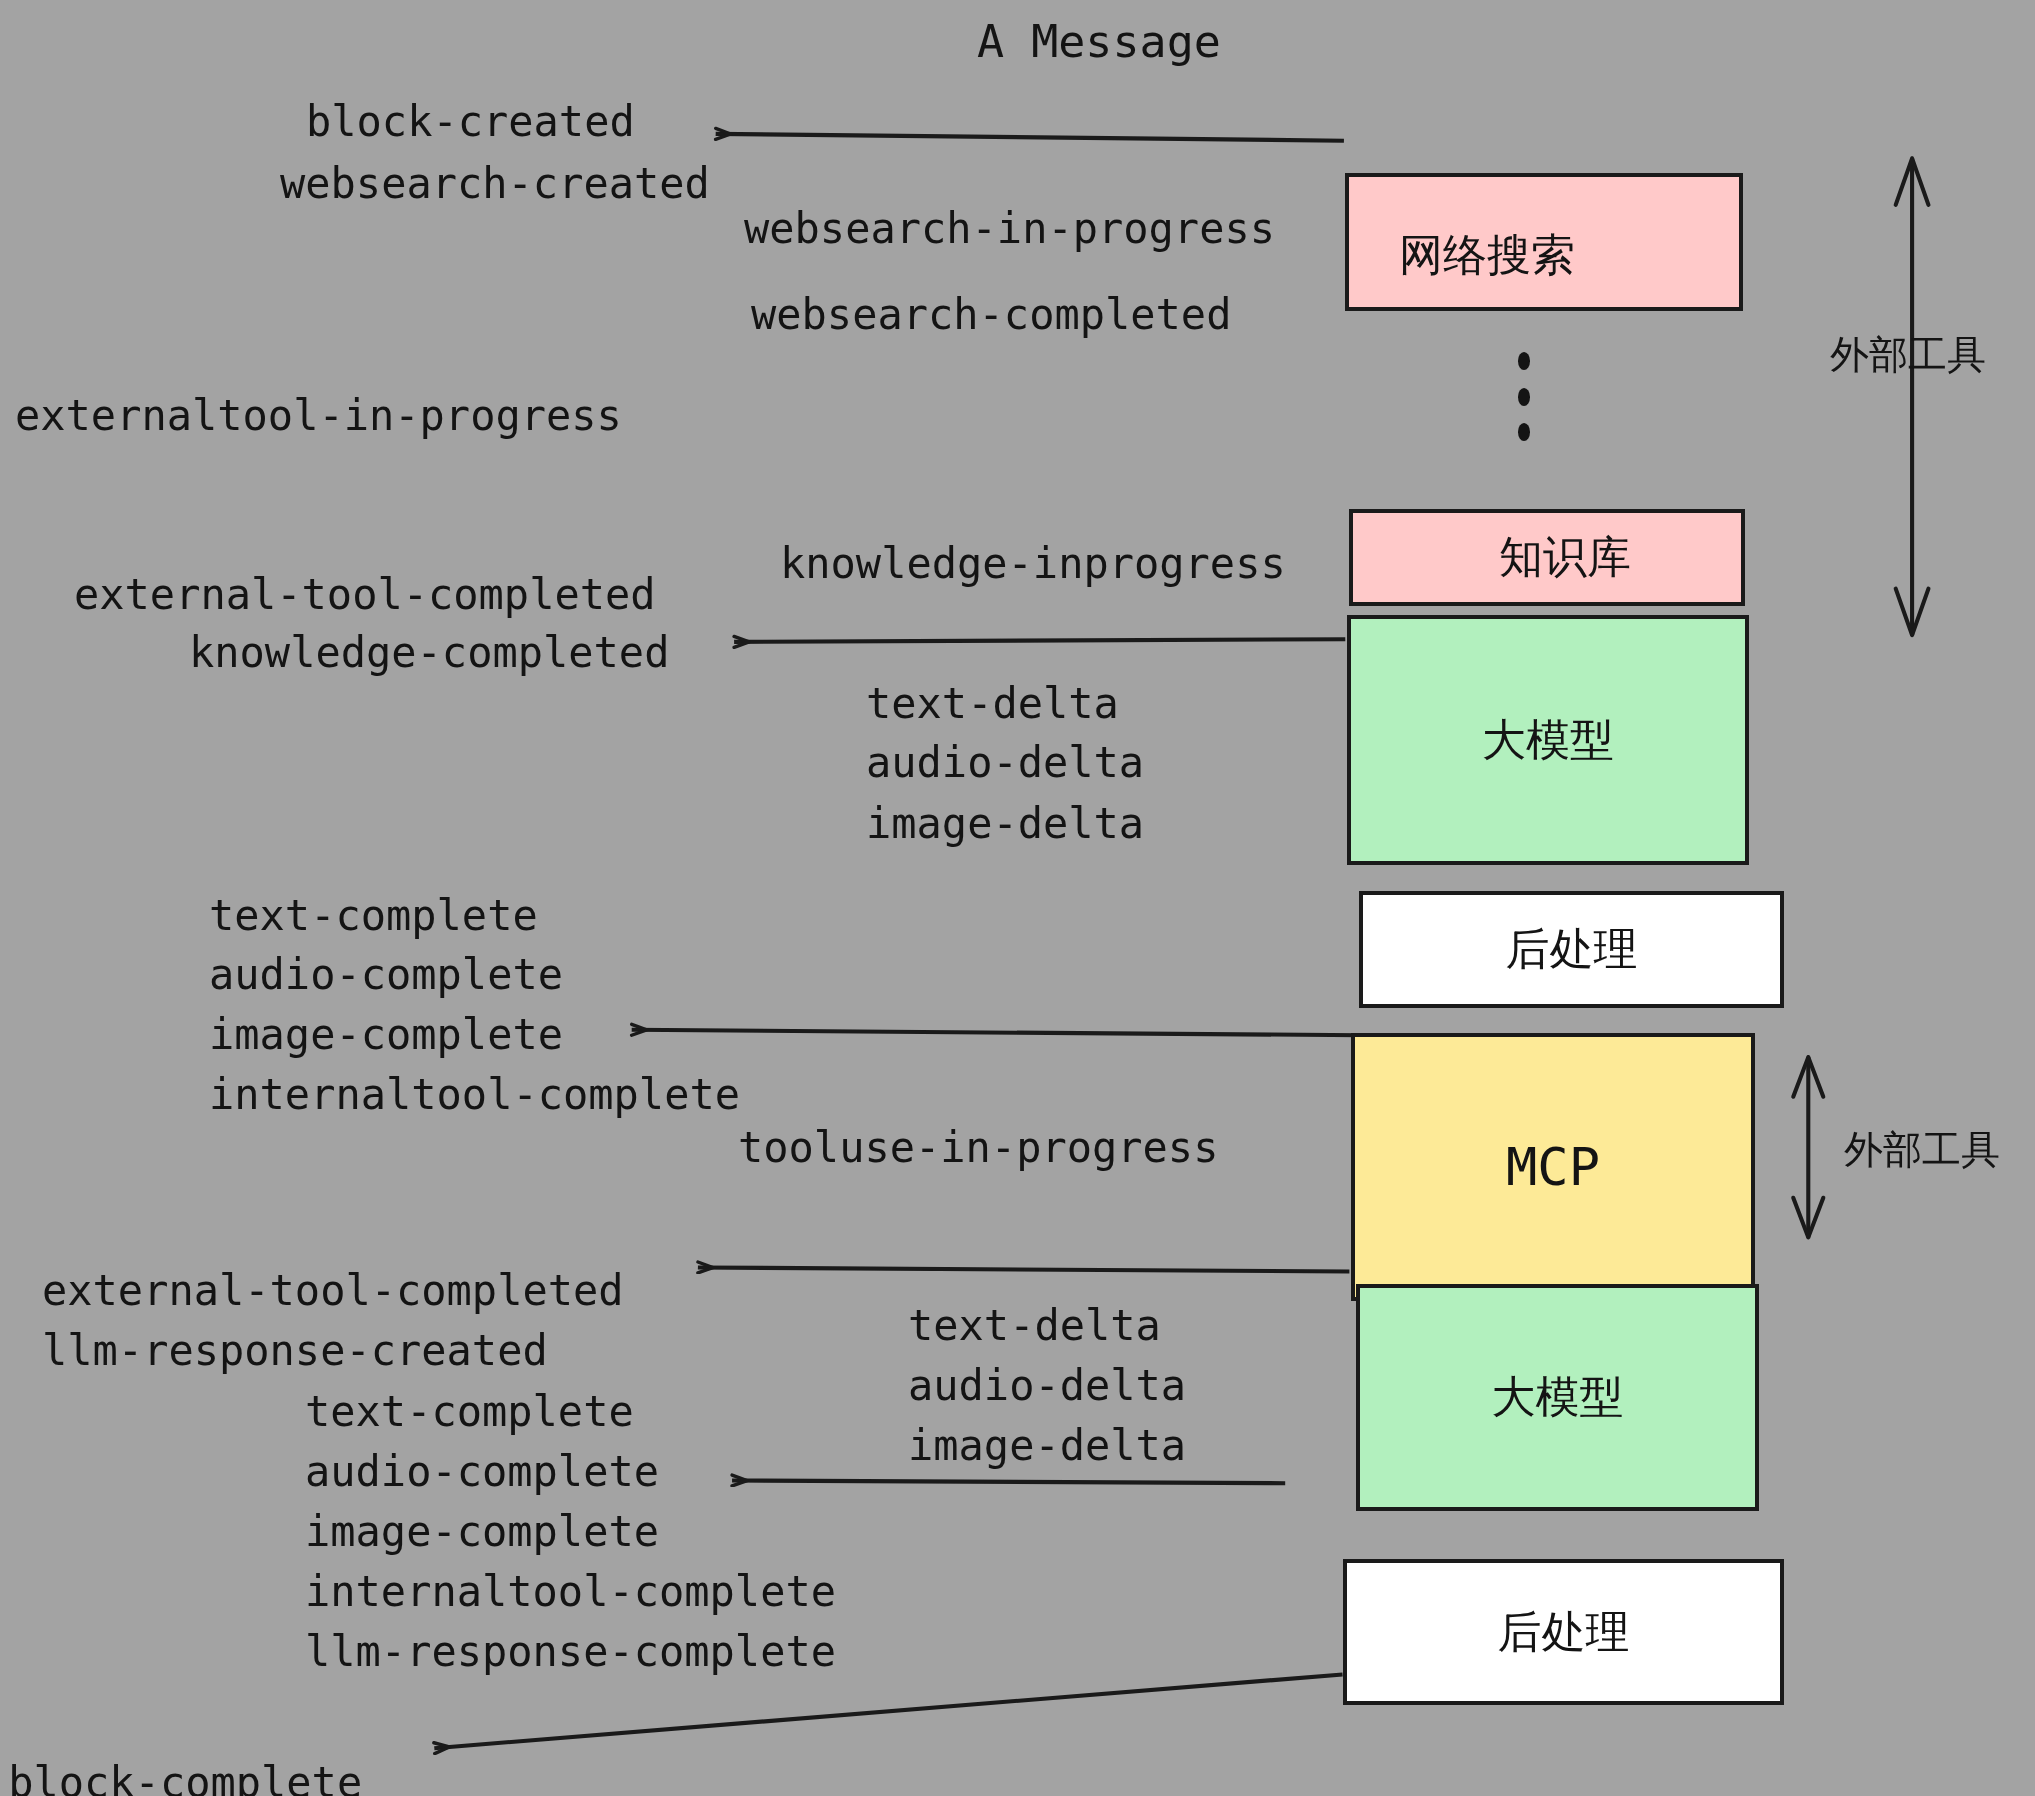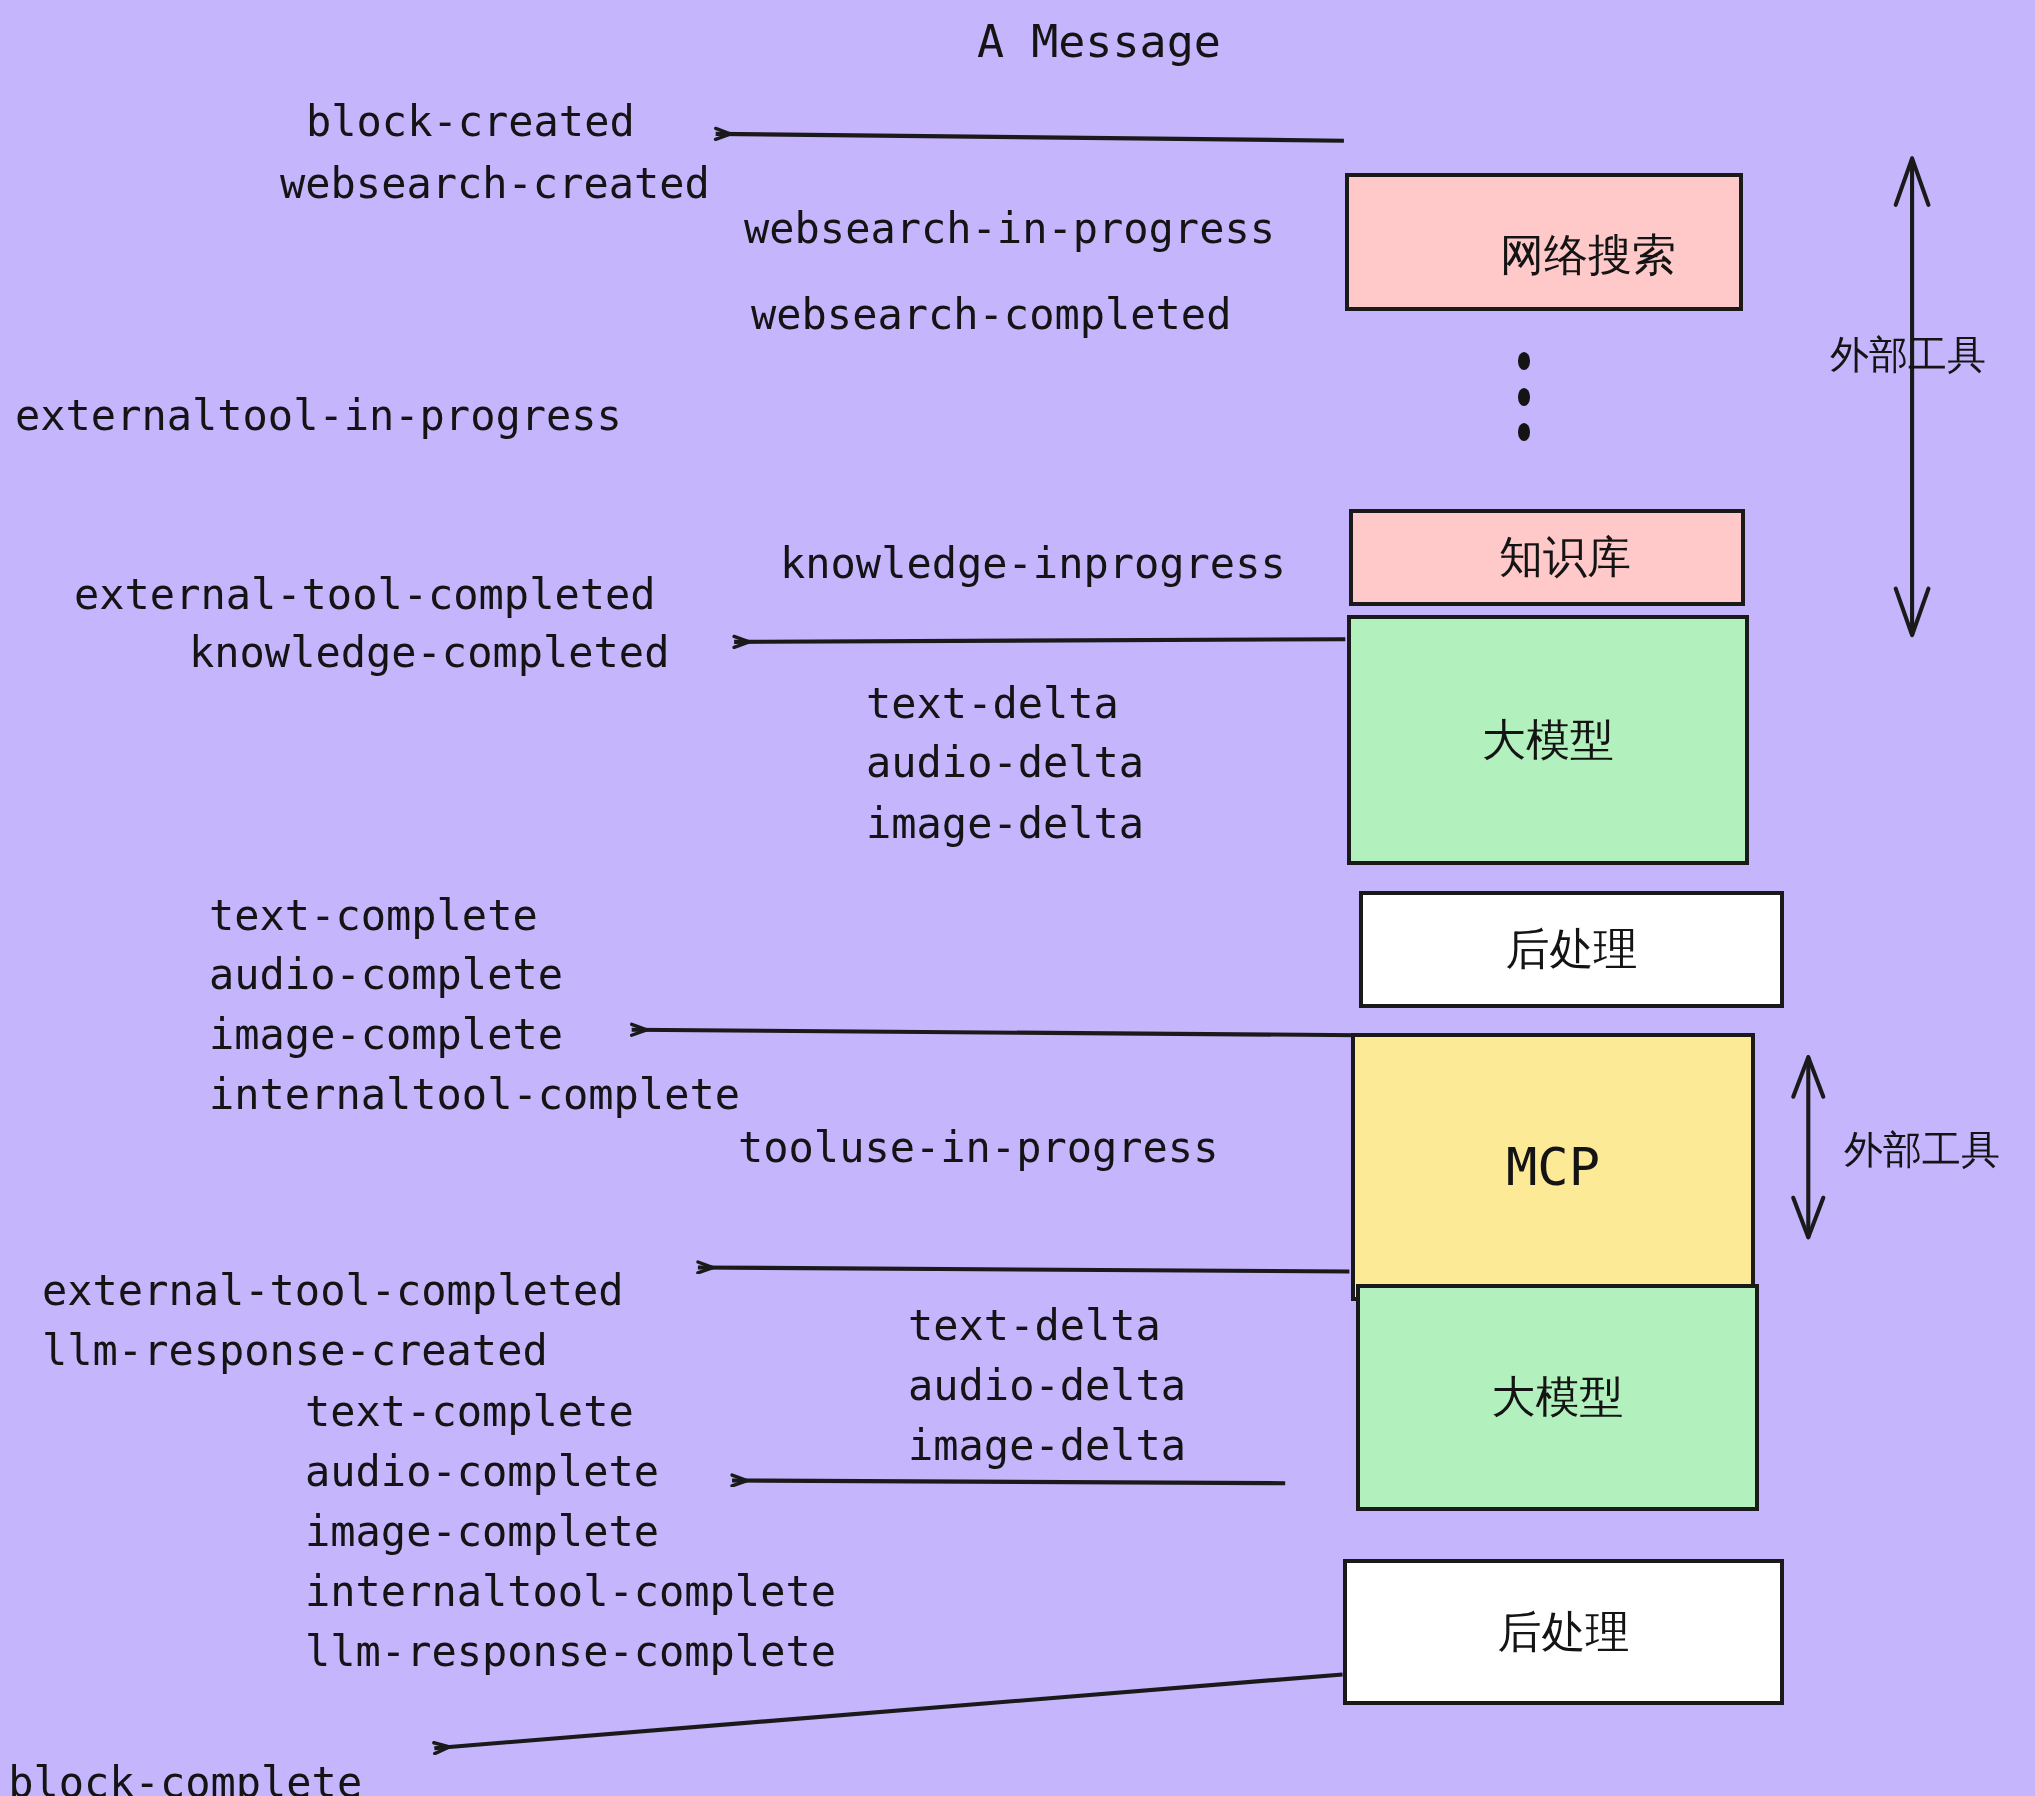--- a/index.html
+++ b/index.html
@@ -4,21 +4,21 @@
 <style>
   html, body {
     margin: 0;
     padding: 0;
     background: #ffffff;
   }
   #stage {
     position: relative;
     width: 2035px;
     height: 1796px;
-    background: #c4b5fd;
+    background: #a3a3a3;
     overflow: hidden;
     font-family: "DejaVu Sans Mono", "Liberation Mono", monospace;
   }
   svg.layer {
     position: absolute;
     inset: 0;
     width: 2035px;
     height: 1796px;
   }
   .lbl {
@@ -114,21 +114,21 @@
     <g>
       <path d="M2648,1548 L2648,1812" fill="none" stroke="#1a1a1a" stroke-width="6"></path>
       <path d="M2648,1548 L2626,1606 M2648,1548 L2670,1606" fill="none" stroke="#1a1a1a" stroke-width="6" stroke-linecap="round"></path>
       <path d="M2648,1812 L2626,1754 M2648,1812 L2670,1754" fill="none" stroke="#1a1a1a" stroke-width="6" stroke-linecap="round"></path>
     </g>
   </svg>
 
   <div class="lbl title" style="left:977px; top:19px;">A Message</div>
 
   <div class="node" id="node-0" style="left: 1345px; top: 173px; width: 398px; height: 138px; background: rgb(255, 201, 201); border-color: rgb(26, 26, 26);"></div>
-  <div class="boxtext" id="node-0-t" style="left: 1389px; top: 173px; width: 398px; height: 164px;">网络搜索</div>
+  <div class="boxtext" id="node-0-t" style="left: 1288px; top: 173px; width: 398px; height: 164px;">网络搜索</div>
 
   <div class="node" id="node-1" style="left: 1349px; top: 509px; width: 396px; height: 97px; background: rgb(255, 201, 201); border-color: rgb(26, 26, 26);"></div>
   <div class="boxtext" id="node-1-t" style="left: 1349px; top: 509px; width: 432px; height: 97px;">知识库</div>
 
   <div class="node" id="node-2" style="left: 1347px; top: 615px; width: 402px; height: 250px; background: rgb(178, 240, 190); border-color: rgb(26, 26, 26);"></div>
   <div class="boxtext" id="node-2-t" style="left: 1347px; top: 615px; width: 402px; height: 250px;">大模型</div>
 
   <div class="node" id="node-3" style="left: 1359px; top: 891px; width: 425px; height: 117px; background: rgb(255, 255, 255); border-color: rgb(26, 26, 26);"></div>
   <div class="boxtext" id="node-3-t" style="left: 1359px; top: 891px; width: 425px; height: 117px;">后处理</div>
 

